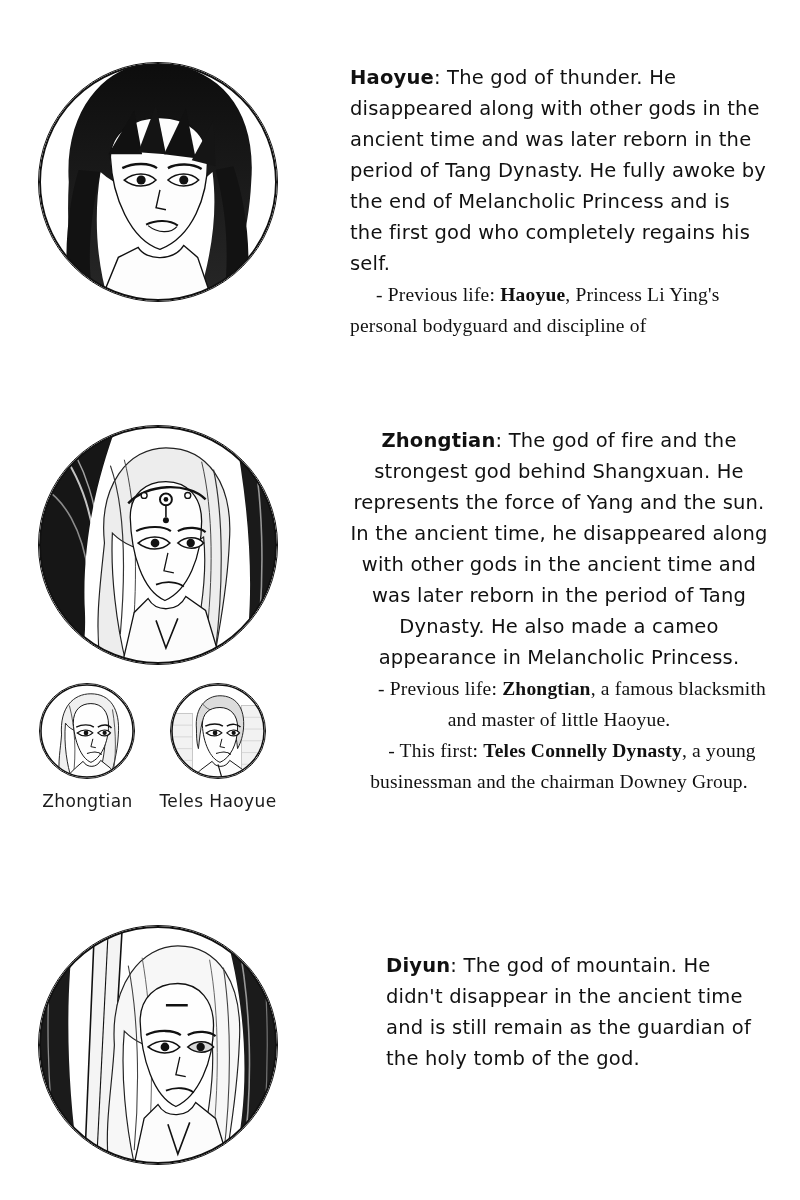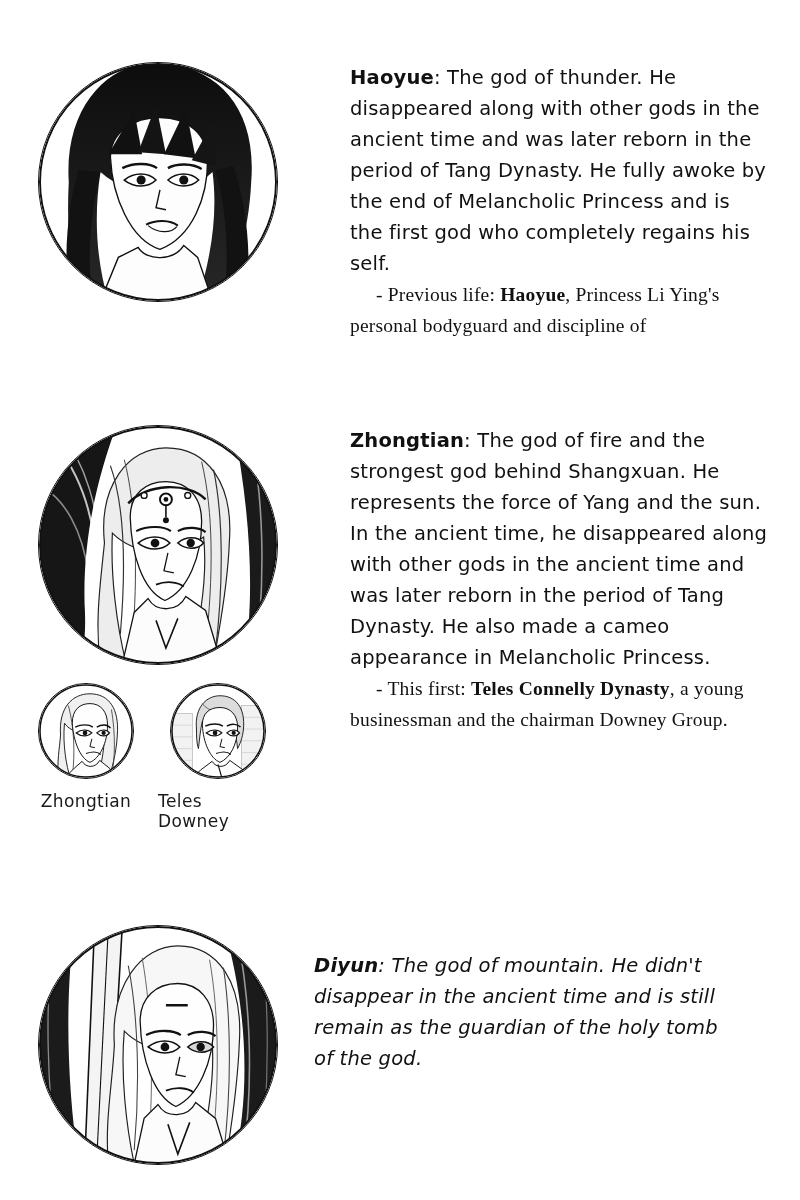--- a/index.html
+++ b/index.html
@@ -76,22 +76,22 @@
   .name { font-weight: bold; }
   .bullet { text-indent: 26px; font-family: Liberation Serif, serif; }
   .strong-name { font-weight: bold; }
 
   
   #entry-haoyue   { left: 38px;  top: 62px;  width: 730px; justify-content: space-between; }
   #entry-zhongtian{ left: 38px;  top: 425px; width: 730px; }
   #entry-diyun    { left: 38px;  top: 925px; width: 730px; }
 
   #entry-haoyue .text-col    { margin-left: 72px; width: 420px; }
-  #entry-zhongtian .text-col { margin-left: 72px; width: 420px; }
-  #entry-diyun .text-col     { margin-left: 36px; width: 420px; margin-top: 25px; font-style: italic; }
+  #entry-zhongtian .text-col { margin-left: 72px; width: 420px; text-align: center; }
+  #entry-diyun .text-col     { margin-left: 108px; width: 420px; margin-top: 25px; }
 
 </style>
 </head>
 <body>
 
 <div class="page">
 
   <div class="entry" id="entry-haoyue">
     <div class="portrait-col">
       <div class="portrait big">
@@ -262,29 +262,32 @@
                 <path d="M57 43 C62 40 68 41 71 44" stroke="#111" stroke-width="1.5" fill="none"></path>
                 <path d="M52 56 L50 64 L55 65" stroke="#111" stroke-width="1" fill="none"></path>
                 <path d="M46 71 C52 69 58 69 61 72" stroke="#111" stroke-width="1.2" fill="none"></path>
 
                 <path d="M42 79 C46 86 56 86 60 78 L74 88 L80 96 L22 96 L30 88Z" fill="#fdfdfd" stroke="#111" stroke-width="1"></path>
                 <path d="M48 82 L52 96" stroke="#111" stroke-width="1.2"></path>
               </g>
               <circle cx="48" cy="48" r="47" fill="none" stroke="#111" stroke-width="1.6"></circle>
             </svg>
           </div>
-          <div class="sub-caption">Teles Downey</div>
+          <div class="sub-caption">Teles Haoyue</div>
         </div>
       </div>
     </div>
 
     <div class="text-col">
       <p>
         <span class="name">Zhongtian</span><span>:</span>
         <span>The god of fire and the strongest god behind Shangxuan. He represents the force of Yang and the sun. In the ancient time, he disappeared along with other gods in the ancient time and was later reborn in the period of Tang Dynasty. He also made a cameo appearance in Melancholic Princess.</span>
+      </p>
+      <p class="bullet">
+        <span>- Previous life: </span><span class="strong-name">Zhongtian</span><span>, a famous blacksmith and master of little Haoyue.</span>
       </p>
       <p class="bullet">
         <span>- This first: </span><span class="strong-name">Teles Connelly Dynasty</span><span>, a young businessman and the chairman Downey Group.</span>
       </p>
     </div>
   </div>
 
   <div class="entry" id="entry-diyun">
     <div class="portrait-col">
       <div class="portrait big">

